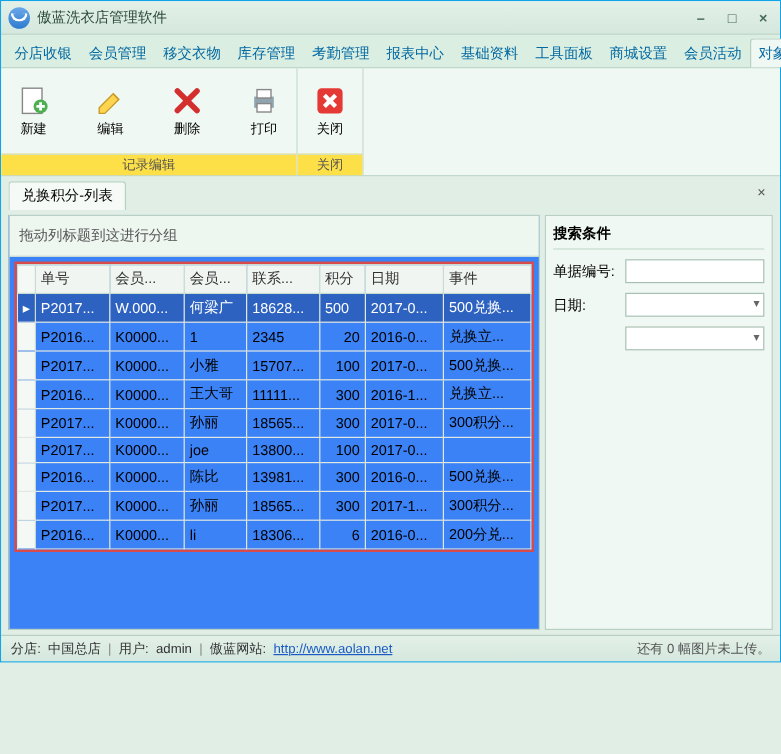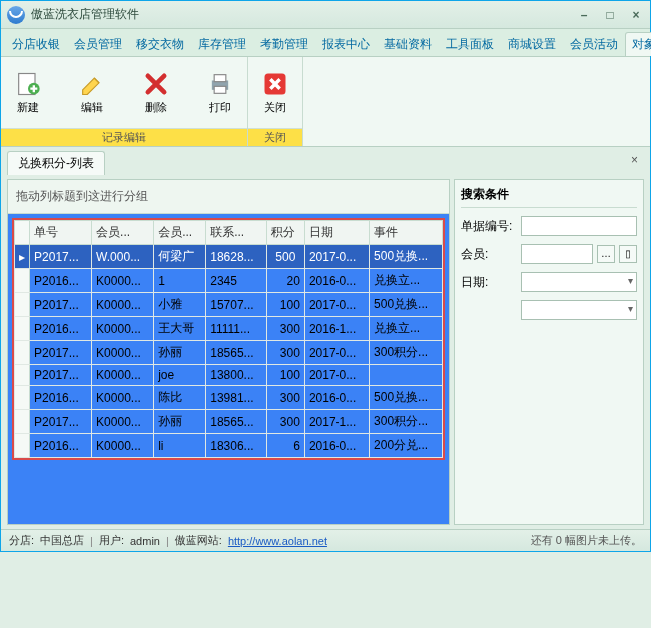--- a/index.html
+++ b/index.html
@@ -148,21 +148,21 @@
                 <th>事件</th>
               </tr>
             </thead>
           <tbody id="tbody">
               <tr class="sel">
                 <td class="rowmark">▸</td>
                 <td>P2017...</td>
                 <td>W.000...</td>
                 <td>何梁广</td>
                 <td>18628...</td>
-                <td style="text-align: center;">500</td>
+                <td style="text-align: left;">500</td>
                 <td>2017-0...</td>
                 <td>500兑换...</td>
               </tr>
               <tr>
                 <td class="rowmark"></td>
                 <td>P2016...</td>
                 <td>K0000...</td>
                 <td>1</td>
                 <td>2345</td>
                 <td style="text-align: right; margin-left: 47px;">20</td>
@@ -242,26 +242,20 @@
             </tbody>
         </table>
       </div>
     </div>
 
     <div class="right">
       <div class="hdr">搜索条件</div>
       <div class="frow">
         <label>单据编号:</label>
         <input style="">
-      </div>
-      <div class="frow">
-        <label>会员:</label>
-        <input style="">
-        <div class="mini">…</div>
-        <div class="mini">▯</div>
       </div>
       <div class="frow">
         <label>日期:</label>
         <div class="combo"></div>
       </div>
       <div class="frow">
         <label></label>
         <div class="combo"></div>
       </div>
     </div>

